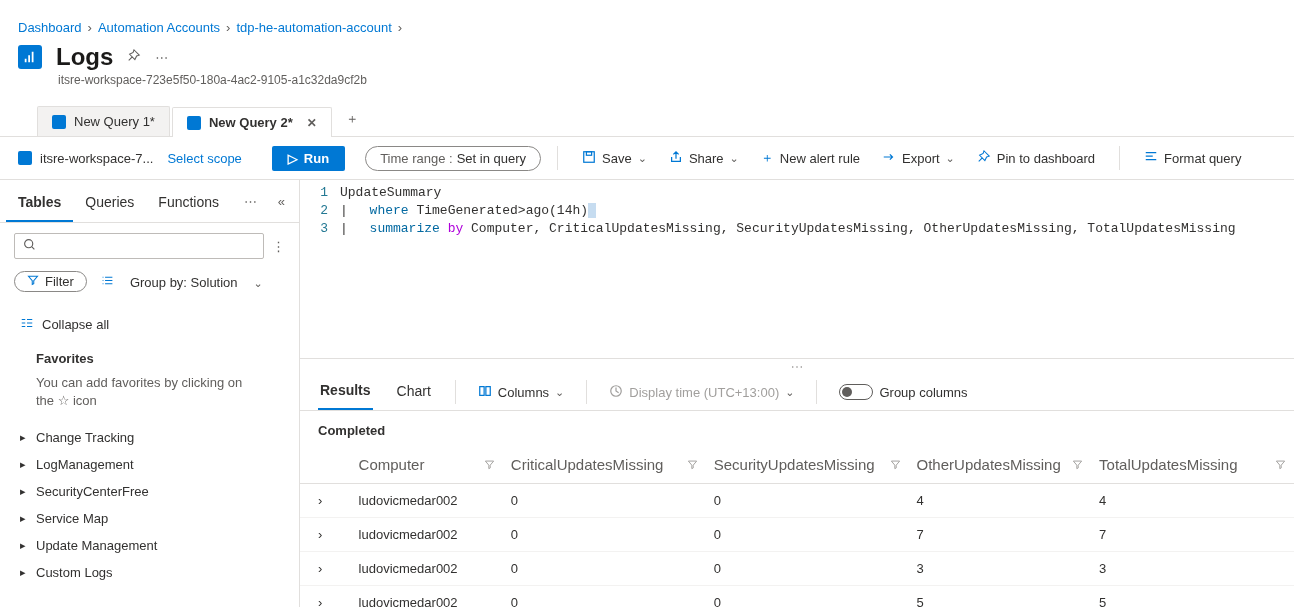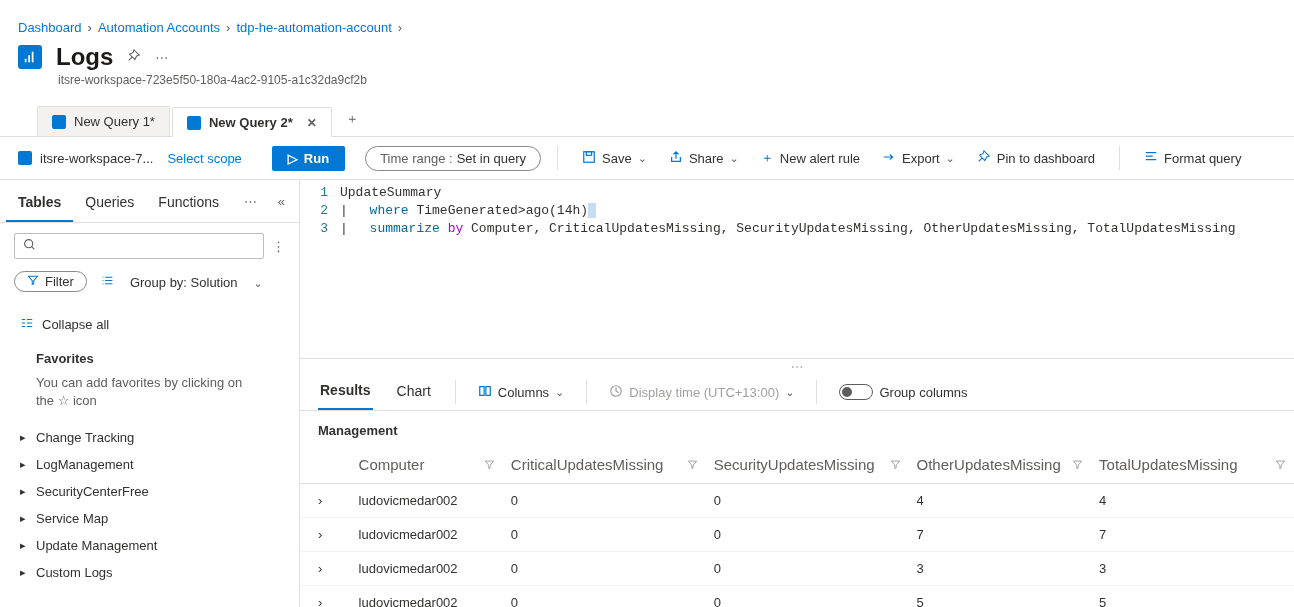--- a/index.html
+++ b/index.html
@@ -486,21 +486,21 @@
         <span>Display time (UTC+13:00)</span>
         <span class="chev">⌄</span>
       </div>
       <div class="res-sep"></div>
       <div class="res-item">
         <span class="toggle"></span>
         <span>Group columns</span>
       </div>
     </div>
 
-    <div class="status-row">Management</div>
+    <div class="status-row">Completed</div>
 
     <table class="data">
       <thead>
         <tr>
           <th class="expand-col"></th>
           <th class="col0"><span>Computer</span><span class="filter-ico"><svg width="11" height="11" viewBox="0 0 16 16" fill="none" stroke="#a19f9d" stroke-width="1.4">
                   <path d="M2 3h12l-5 6v4l-2 1v-5L2 3z"></path>
                 </svg></span></th>
           <th class="col1"><span>CriticalUpdatesMissing</span><span class="filter-ico"><svg width="11" height="11" viewBox="0 0 16 16" fill="none" stroke="#a19f9d" stroke-width="1.4">
                   <path d="M2 3h12l-5 6v4l-2 1v-5L2 3z"></path>

